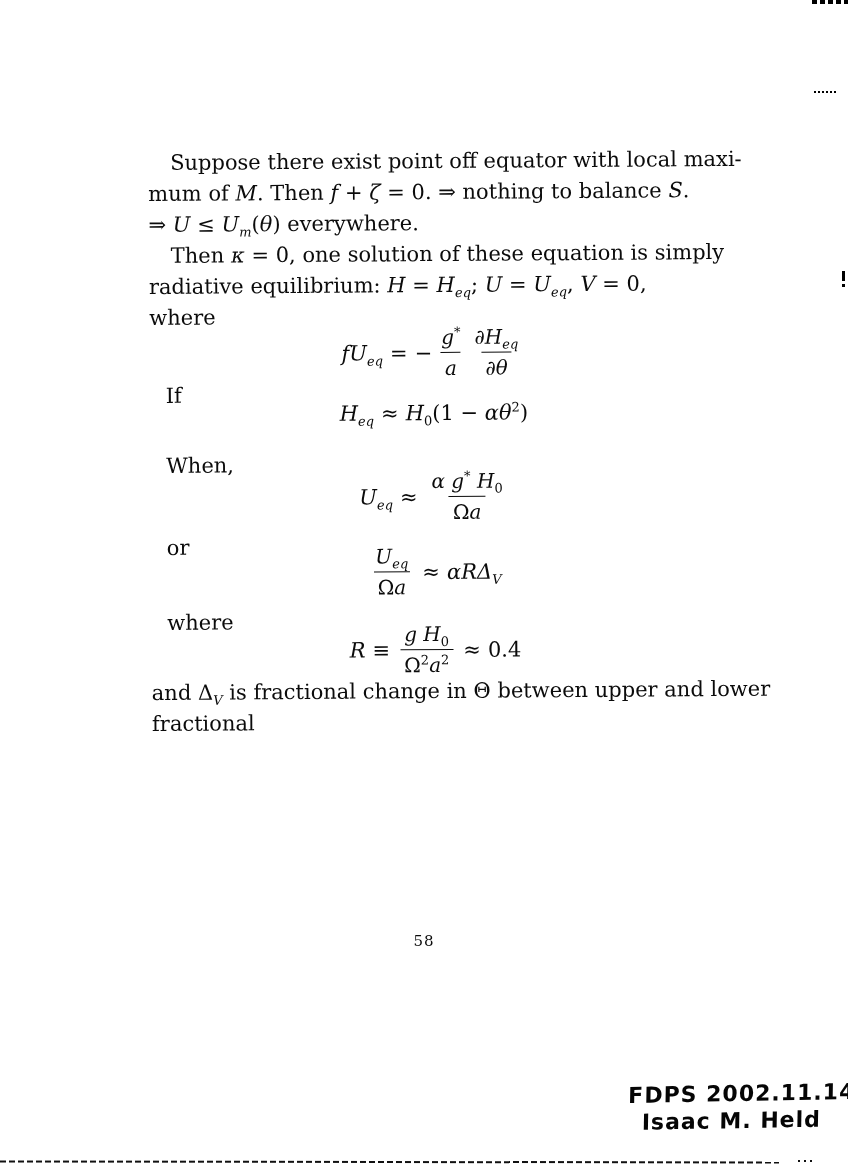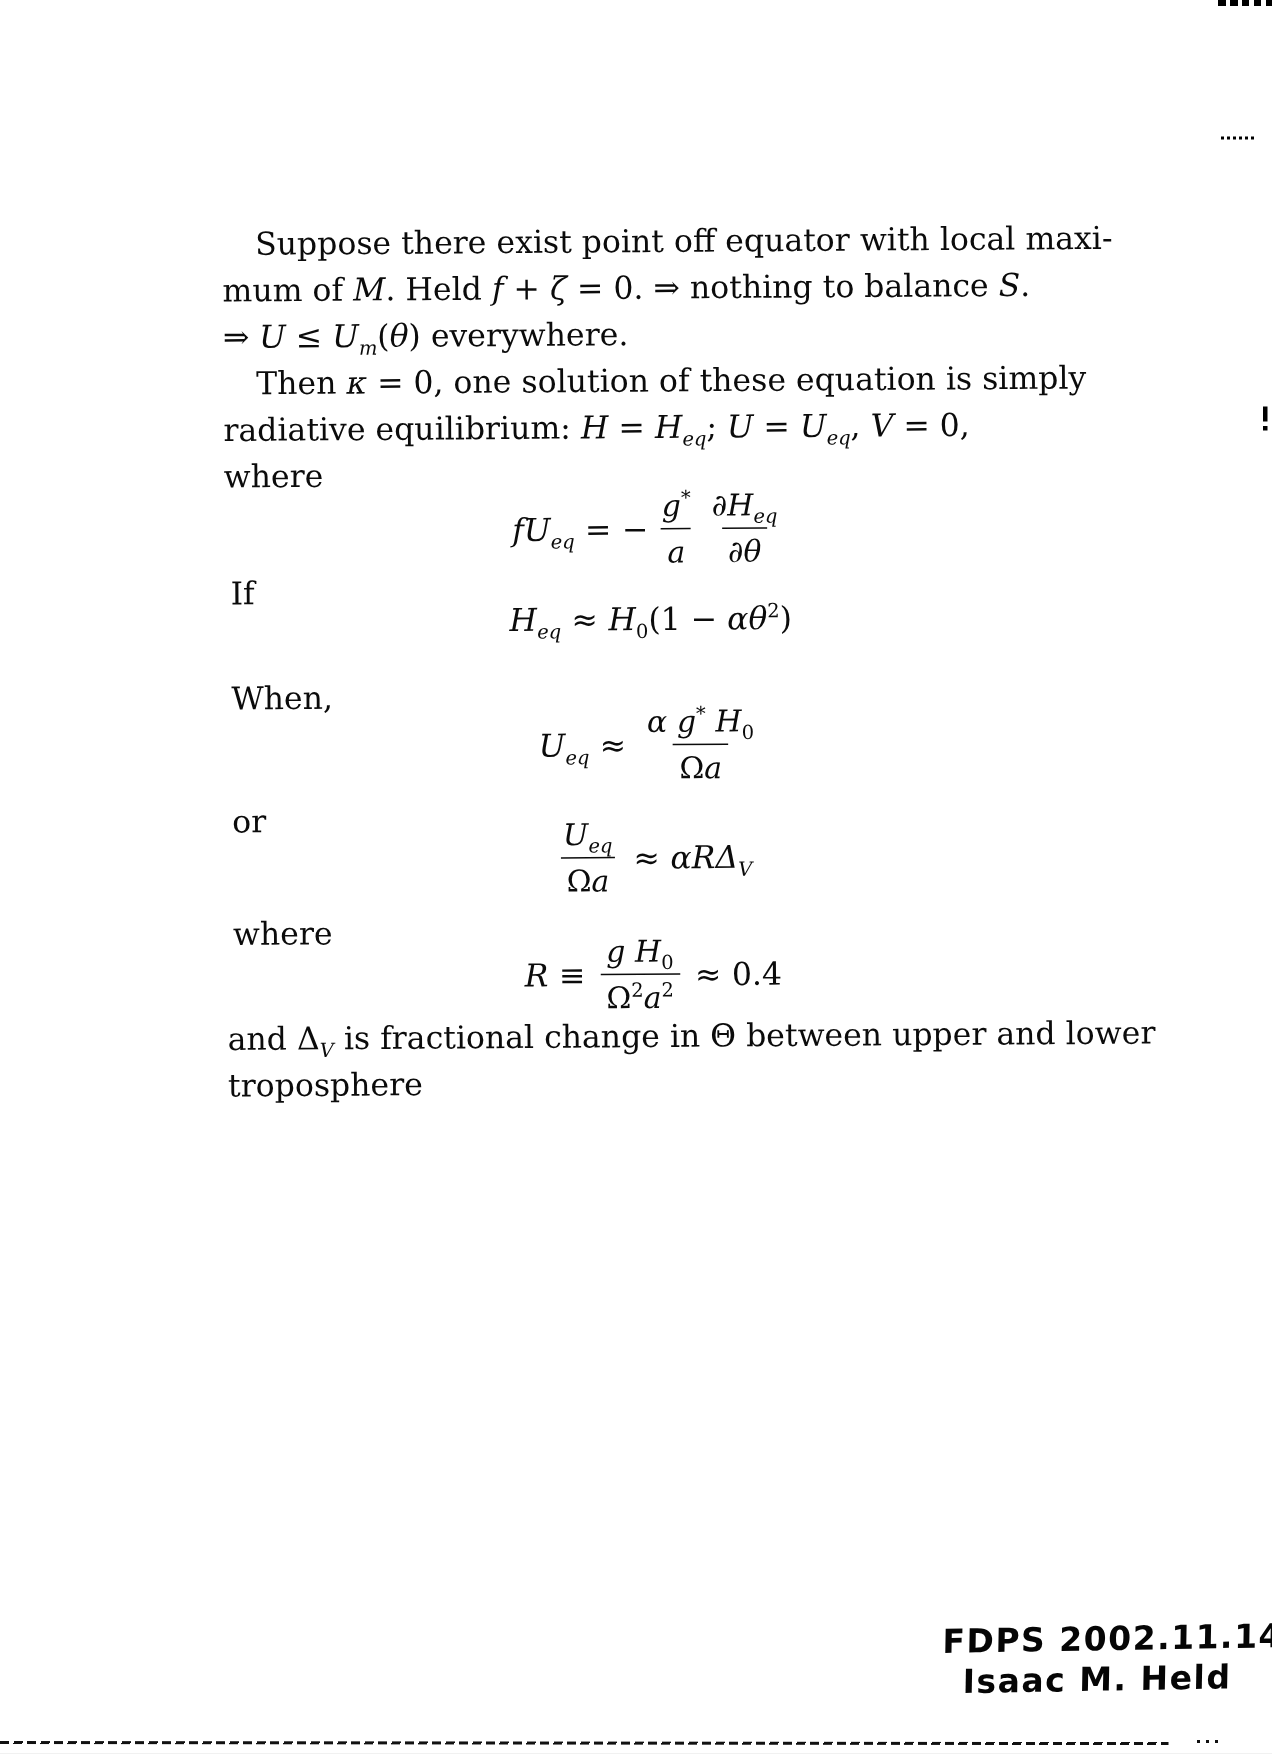--- a/index.html
+++ b/index.html
@@ -10,21 +10,21 @@
   }
   
   .content{position:absolute;left:148px;top:148px;width:568px;
     transform:rotate(-0.4deg);transform-origin:0 0;}
   .tline{position:relative;font-size:21px;line-height:31px;white-space:nowrap;}
   .block{position:absolute;left:0;width:568px;}
   .indent{text-indent:22px;}
   .v{font-style:italic;}
   sub,sup{font-size:13px;line-height:0;}
   sub.it,sup.it{font-style:italic;}
-  .lbl{position:absolute;left:4px;font-size:21px;}
+  .lbl{position:absolute;left:16px;font-size:21px;}
   
   .eq{position:absolute;left:0;width:568px;display:flex;align-items:center;
       justify-content:center;font-size:21px;}
   .eq .op{margin:0 7px;}
   .eq .op-tight{margin:0 2px 0 0;}
   .frac{display:inline-flex;flex-direction:column;align-items:center;
         vertical-align:middle;margin:0 3px;font-size:20px;}
   .frac .num{display:block;padding:0 4px 3px;line-height:24px;}
   .frac .den{display:block;border-top:1.6px solid #0b0b0b;padding:3px 4px 0;line-height:24px;}
   
@@ -64,21 +64,21 @@
   <div class="art art-bottom"></div>
   <div class="art art-bdots"></div>
 
   <div class="content">
 
     <div class="block" style="top:0">
       <div class="tline indent">
         <span>Suppose there exist point off equator with local maxi-</span>
       </div>
       <div class="tline">
-        <span>mum of </span><i class="v">M</i><span>.  Held </span><i class="v">f</i><span> + </span><i class="v">ζ</i><span> = 0.  ⇒ nothing to balance </span><i class="v">S</i><span>.</span>
+        <span>mum of </span><i class="v">M</i><span>.  Then </span><i class="v">f</i><span> + </span><i class="v">ζ</i><span> = 0.  ⇒ nothing to balance </span><i class="v">S</i><span>.</span>
       </div>
       <div class="tline">
         <span>⇒ </span><i class="v">U</i><span> ≤ </span><i class="v">U</i><sub class="it">m</sub><span>(</span><i class="v">θ</i><span>) everywhere.</span>
       </div>
     </div>
 
     <div class="block" style="top:93px">
       <div class="tline indent">
         <span>Then </span><i class="v">κ</i><span> = 0, one solution of these equation is simply</span>
       </div>
@@ -145,25 +145,26 @@
       </span>
       <span class="op">≈</span>
       <span>0.4</span>
     </div>
 
     <div class="block" style="top:530px">
       <div class="tline">
         <span>and </span><span>Δ</span><sub class="it">V</sub><span> is fractional change in </span><span>Θ</span><span> between upper and lower</span>
       </div>
       <div class="tline">
-        <span>troposphere</span>
+        <span>fractional</span>
       </div>
     </div>
 
   </div>
 
+  <div class="pagenum">58</div>
 
   <div class="hand">
     <div>FDPS 2002.11.14</div>
     <div class="l2">Isaac M. Held</div>
   </div>
 
 </div>
 
 </body></html>

